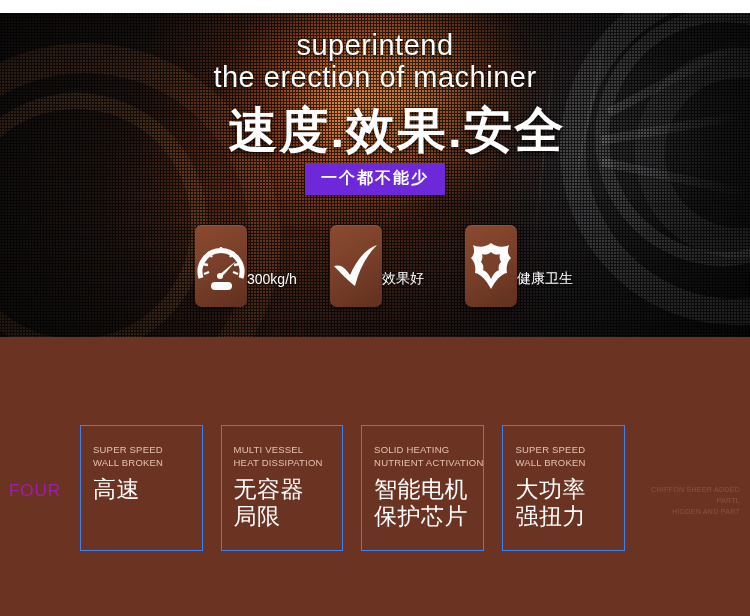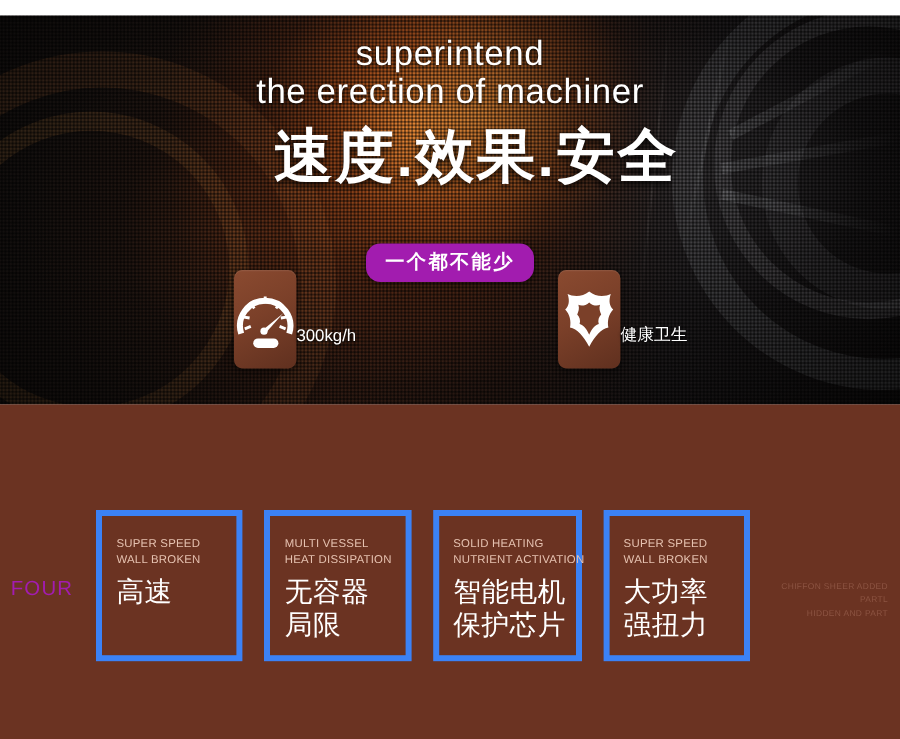--- a/index.html
+++ b/index.html
@@ -74,26 +74,25 @@
     text-shadow:0 1px 3px rgba(0,0,0,.85);
   }
   .cn-title{
     position:absolute;left:0;right:0;top:85px;text-align:center;
     color:#ffffff;font-size:49px;font-weight:bold;letter-spacing:2px;
     text-shadow:0 2px 6px rgba(0,0,0,.8);
     padding-left:44px;
   }
   .badge{
     position:absolute;left:50%;transform:translateX(-50%);top:150px;
-    background:#a21caf;color:#ffffff;
+    background:#6d28d9;color:#ffffff;
     font-size:16px;font-weight:bold;letter-spacing:2px;
-    padding:5px 16px 6px 16px;border-radius:12px;
+    padding:5px 16px 6px 16px;border-radius:1px;
     box-shadow:0 1px 4px rgba(0,0,0,.5);
     white-space:nowrap;
-    margin-top:40px;
   }
 
   
   .features{
     position:absolute;left:195px;top:188px;width:350px;height:130px;
     display:flex;justify-content:space-between;
   }
   .feat{width:80px;display:flex;flex-direction:row;align-items:center;}
   .icon-box{
     width:80px;height:82px;border-radius:7px;
@@ -114,21 +113,21 @@
   .four-label{
     position:absolute;left:2px;top:481px;width:66px;text-align:center;
     color:#a21caf;font-size:17px;letter-spacing:1px;
   }
   .cards{
     position:absolute;left:80px;top:425px;width:545px;height:128px;
     display:flex;gap:18px;
   }
   .card{
     width:124px;height:126px;box-sizing:border-box;
-    border:5px solid #3b82f6;
+    border:1px solid #3b82f6;
     padding:18px 0 16px 12px;
   }
   .card-en{
     color:#e6c2b1;font-size:9.5px;line-height:12.5px;letter-spacing:.2px;
     white-space:nowrap;
   }
   .card-cn{
     margin-top:7px;color:#ffffff;font-size:23px;line-height:27px;
     letter-spacing:.5px;white-space:nowrap;
   }
@@ -195,20 +194,30 @@
                 </g>
                 <path d="M24 35 L41 21 L26 38 Z" fill="#ffffff"></path>
                 <circle cx="25" cy="36" r="3" fill="#ffffff"></circle>
                 <rect x="16" y="42" width="21" height="8" rx="4" fill="#ffffff"></rect>
               </svg>
             </span>
           </div>
           <div class="feat-label">300kg/h</div>
         </div>
 
+        <div class="feat">
+          <div class="icon-box">
+            <span>
+              <svg width="52" height="52" viewBox="0 0 52 52">
+                <path d="M4 26 C10 24 15 27 20 35 C27 19 36 9 47 5 C36 16 29 30 25 46 C18 41 10 32 4 26 Z" fill="#ffffff"></path>
+              </svg>
+            </span>
+          </div>
+          <div class="feat-label">效果好</div>
+        </div>
 
         <div class="feat">
           <div class="icon-box">
             <span>
               <svg width="52" height="52" viewBox="0 0 52 52">
                 <path d="M26 3 C32 8 40 7 44 5 C42 11 43 15 46 18 C42 22 41 28 42 33 C36 34 31 40 26 49 C21 40 16 34 10 33 C11 28 10 22 6 18 C9 15 10 11 8 5 C12 7 20 8 26 3 Z" fill="#ffffff"></path>
                 <path d="M26 12 C29 15 33 15 35 14 C34 17 35 20 36 22 C34 24 33 27 34 30 C31 31 28 34 26 39 C24 34 21 31 18 30 C19 27 18 24 16 22 C17 20 18 17 17 14 C19 15 23 15 26 12 Z" fill="#7b4029"></path>
               </svg>
             </span>
           </div>

